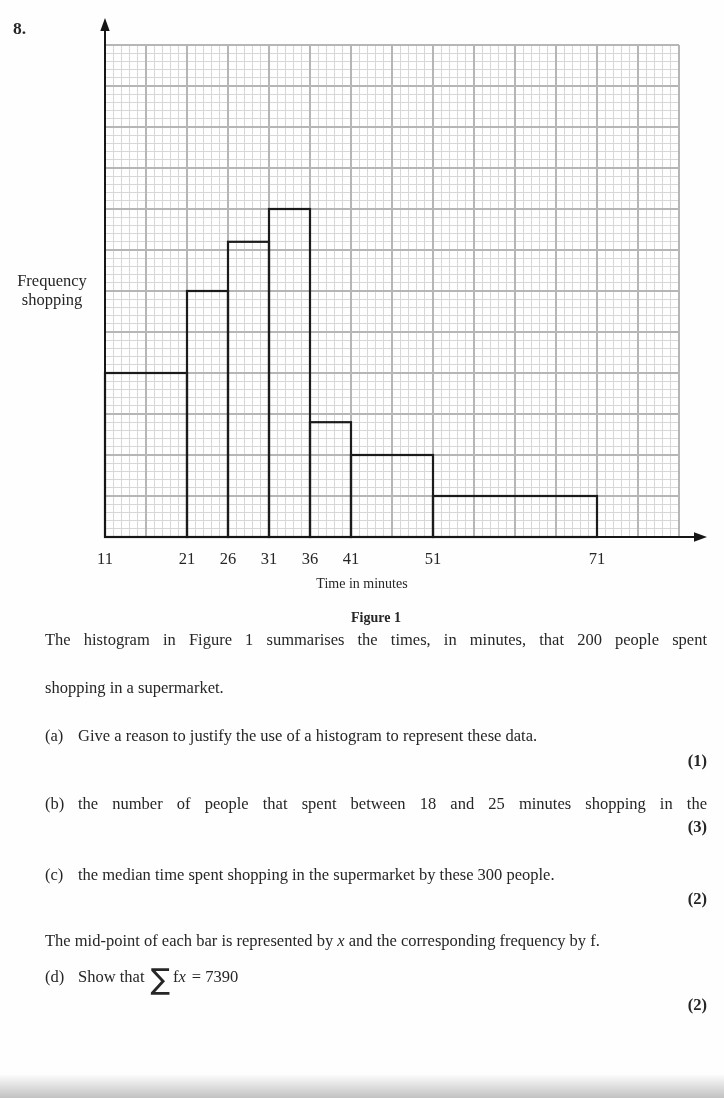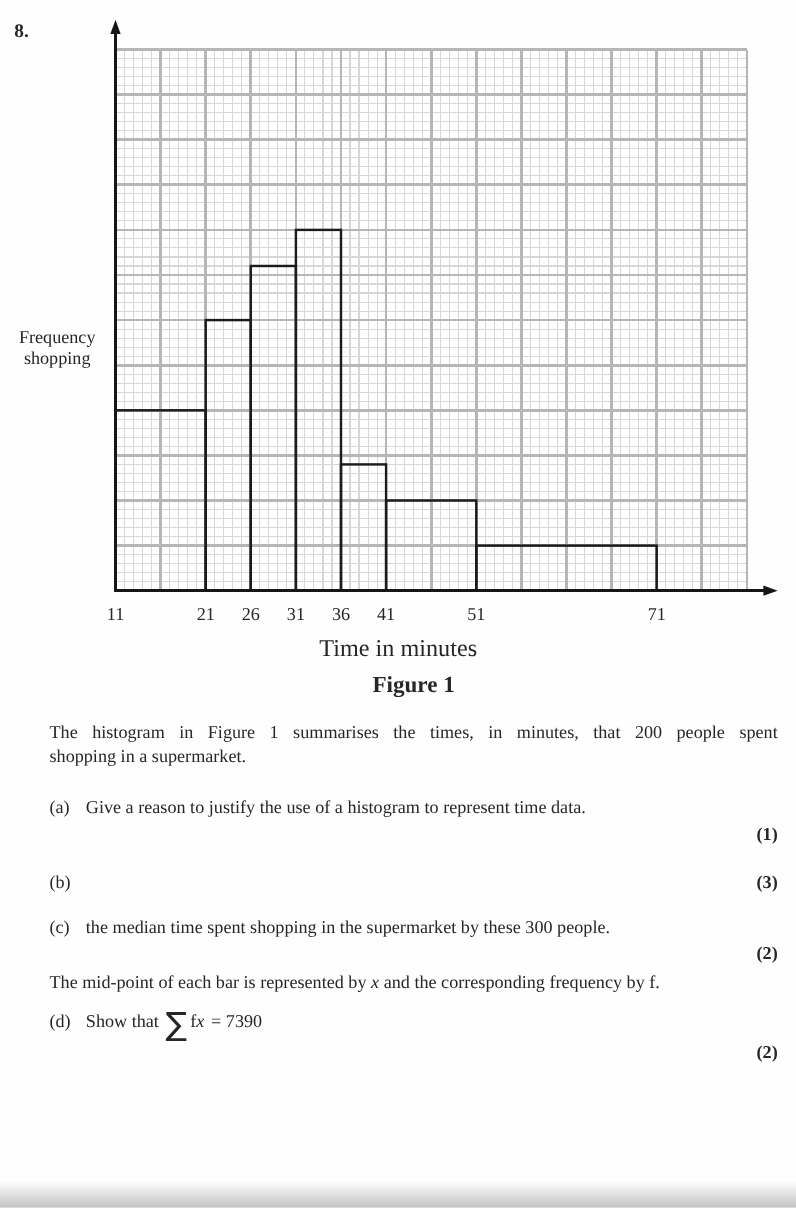--- a/index.html
+++ b/index.html
@@ -16,53 +16,53 @@
   .abs { position: absolute; }
 
   #qnum {
     left: 13px; top: 18px;
     font-weight: bold; font-size: 17.5px;
   }
   #chart-svg { left: 0; top: 0; }
 
   #ylabel {
     left: 4px; top: 271px; width: 96px;
-    text-align: center; font-size: 16.5px; line-height: 19px; margin-top: 26px;
+    text-align: center; font-size: 16.5px; line-height: 19px;
   }
   #ylabel span { display: block; }
 
   #xlabel {
     left: 105px; top: 576px; width: 514px;
-    text-align: center; font-size: 22px;
+    text-align: center; font-size: 14px;
   }
   #caption {
     left: 45px; top: 610px; width: 662px;
-    text-align: center; font-weight: bold; font-size: 21px;
+    text-align: center; font-weight: bold; font-size: 14px;
   }
 
   #content {
-    left: 45px; top: 655px; width: 662px;
+    left: 45px; top: 629px; width: 662px;
     font-size: 16.5px; line-height: 22px;
   }
   .jline { display: block; text-align: justify; text-align-last: justify; }
-  .pline { display: block; }
+  .pline { display: block; margin-top: 26px; }
   .part { position: relative; padding-left: 33px; }
   .plabel { position: absolute; left: 0; top: 0; }
   .marks { text-align: right; font-weight: bold; }
   .var { font-style: italic; }
 
   #intro   { margin-top: 0; }
   #part-a  { margin-top: 24px; }
   #marks-a { margin-top: 3px; }
   #given   { margin-top: 18px; }
   #part-b  { margin-top: 21px; }
   #marks-b { margin-top: 1px; }
   #part-c  { margin-top: 19px; }
   #marks-c { margin-top: 2px; }
-  #midpoint{ margin-top: 4px; }
+  #midpoint{ margin-top: 20px; }
   #part-d  { margin-top: 8px; line-height: 34px; height: 34px; }
   #marks-d { margin-top: 0; }
 
   .sigma {
     font-family: "DejaVu Sans", "DejaVu Serif", sans-serif;
     font-size: 29px; line-height: 1;
     vertical-align: -7px;
     margin: 0 3px 0 6px;
   }
   .eq { margin-left: 6px; }
@@ -241,29 +241,30 @@
 
 <div id="content" class="abs">
 
   <div id="intro">
     <span class="jline">The histogram in Figure 1 summarises the times, in minutes, that 200 people spent</span>
     <span class="pline">shopping in a supermarket.</span>
   </div>
 
   <div id="part-a" class="part">
     <span class="plabel">(a)</span>
-    <span class="pline">Give a reason to justify the use of a histogram to represent time data.</span>
+    <span class="pline">Give a reason to justify the use of a histogram to represent these data.</span>
   </div>
   <div id="marks-a" class="marks">(1)</div>
 
   <div id="given">
   </div>
 
   <div id="part-b" class="part">
     <span class="plabel">(b)</span>
+    <span class="jline">the number of people that spent between 18 and 25 minutes shopping in the</span>
   </div>
   <div id="marks-b" class="marks">(3)</div>
 
   <div id="part-c" class="part">
     <span class="plabel">(c)</span>
     <span class="pline">the median time spent shopping in the supermarket by these 300 people.</span>
   </div>
   <div id="marks-c" class="marks">(2)</div>
 
   <div id="midpoint"><span>The mid-point of each bar is represented by </span><span class="var">x</span><span> and the corresponding frequency by </span><span>f.</span></div>

